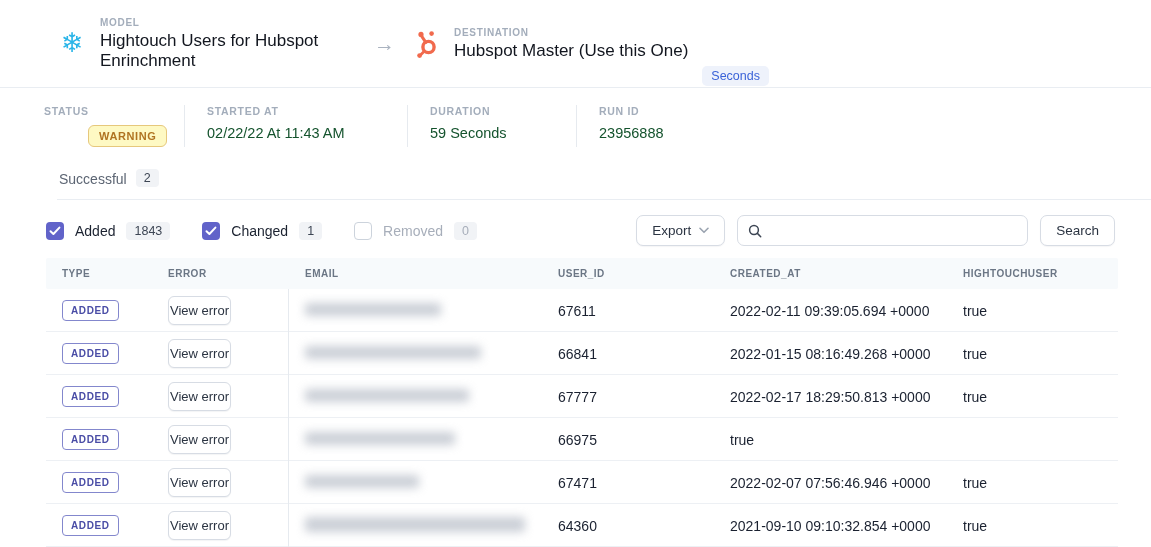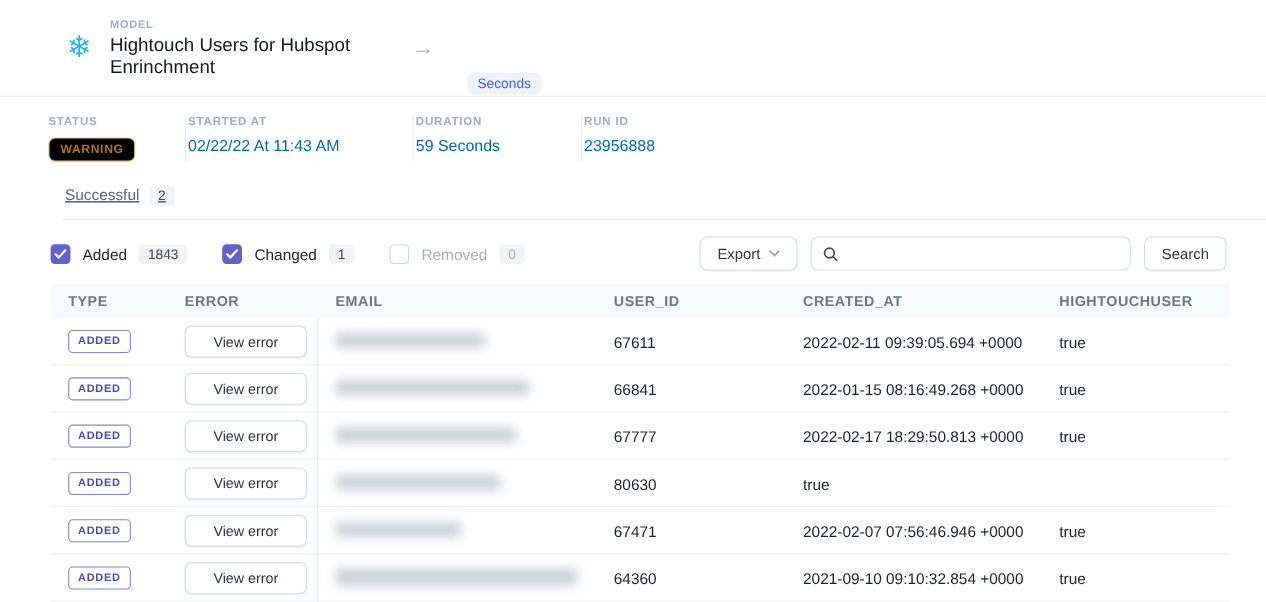--- a/index.html
+++ b/index.html
@@ -23,37 +23,37 @@
   .node-text .node-name { font-size: 17px; font-weight: 400; color: #12161f; }
   .model-text { width: 268px; }
   .flow-arrow { color: #aab3c0; font-size: 21px; margin: 0 16px 0 6px; }
   .contacts-pill {
     margin-left: 14px; align-self: flex-end; margin-bottom: 1px;
     background: #eef2fb; color: #3b63d8; font-size: 12.5px;
     padding: 3px 9px; border-radius: 5px; cursor: pointer;
   }
 
   
-  .run-info { display: flex; margin-left: 44px; margin-top: 17px; }
+  .run-info { display: flex; margin-left: 44px; margin-top: 17px; gap: 16px; }
   .ri-col { padding-right: 0; }
-  .ri-col + .ri-col { border-left: 1px solid #e6eaef; padding-left: 2px; }
+  .ri-col + .ri-col { border-left: 1px solid #e6eaef; padding-left: 22px; }
   .ri-col .ri-label { font-size: 10.5px; font-weight: 700; letter-spacing: .7px; color: #a3adbb; margin-bottom: 8px; }
-  .ri-col .ri-value { font-size: 14.5px; font-weight: 500; color: #0369a1; }
+  .ri-col .ri-value { font-size: 14.5px; font-weight: 500; color: #14532d; }
   .ri-status { width: 124px; }
   .ri-started { width: 207px; }
   .ri-duration { width: 153px; }
   .warning-badge {
     display: inline-block; font-size: 11px; font-weight: 700; letter-spacing: .6px;
-    color: #b07422; background: #000000; border: 1px solid #e6c87c;
-    padding: 4px 10px; border-radius: 6px;
+    color: #b07422; background: #fef9c3; border: 1px solid #e6c87c;
+    padding: 4px 10px; border-radius: 6px; margin-left: 44px;
   }
 
   
   .tabs { display: flex; margin: 22px 0 0 57px; border-bottom: 1px solid #e9edf2; }
-  .tab { display: flex; align-items: flex-start; gap: 9px; padding: 0 2px 12px 2px; cursor: pointer; text-decoration: underline; }
+  .tab { display: flex; align-items: flex-end; gap: 9px; padding: 0 2px 12px 2px; cursor: pointer; }
   .tab + .tab { margin-left: 38px; }
   .tab-label { font-size: 14px; color: #5c6573; }
   .tab.active { border-bottom: 2px solid #5157b4; margin-bottom: -1px; }
   .tab.active .tab-label { color: #4f55b5; font-weight: 500; }
   .count-badge {
     background: #f1f3f6; color: #3d4654; font-size: 12.5px;
     padding: 2px 8px; border-radius: 4px;
   }
 
   
@@ -85,55 +85,71 @@
   .search-wrap input {
     border: none; outline: none; flex: 1; font-family: "Liberation Sans", sans-serif;
     font-size: 13.5px; color: #2b3442; margin-left: 8px; background: transparent;
   }
 
   
   .table { margin: 12px 33px 0 46px; }
   .tr { display: grid; grid-template-columns: 106px 137px 253px 172px 233px 1fr; align-items: center; }
   .thead { background: #f7fafc; height: 31px; border-radius: 2px; }
   .th {
-    font-size: 13px; font-weight: 700; letter-spacing: .5px; color: #6b7685;
+    font-size: 10px; font-weight: 700; letter-spacing: .5px; color: #6b7685;
     padding-left: 16px; white-space: nowrap;
   }
   .tbody .tr { height: 43px; border-bottom: 1px solid #edf0f4; }
   .td { padding-left: 16px; font-size: 14px; color: #1a2130; white-space: nowrap; }
   .td-divider { border-right: 1px solid #e6eaef; height: 43px; display: flex; align-items: center; padding-left: 16px; }
   .type-badge {
     display: inline-block; font-size: 10px; font-weight: 700; letter-spacing: .6px;
     color: #4a4da6; border: 1px solid #8387cd; border-radius: 4px;
     padding: 4px 8px; background: #fff;
   }
   .view-error-btn {
     font-family: "Liberation Sans", sans-serif; font-size: 13px; color: #2b3442;
     background: #fff; border: 1px solid #d7dce4; border-radius: 6px;
-    padding: 6px 25px; cursor: pointer; box-shadow: 0 1px 1px rgba(20,30,50,.05);
+    padding: 6px 1px; cursor: pointer; box-shadow: 0 1px 1px rgba(20,30,50,.05);
   }
   .email-blur {
     display: inline-block; height: 13px; border-radius: 3px;
     background: #b9bfc9; filter: blur(5px); opacity: .75;
   }
 </style>
 </head>
 <body>
 
 <div class="top-header">
   <div class="node">
     <div class="node-icon">
       <span class="snowflake-glyph">❄</span>
     </div>
     <div class="node-text model-text">
       <div class="node-label">MODEL</div>
       <div class="node-name">Hightouch Users for Hubspot Enrinchment</div>
     </div>
   </div>
   <div class="flow-arrow">→</div>
+  <div class="node">
+    <div class="node-icon">
+      <svg width="30" height="30" viewBox="0 0 30 30">
+        <circle cx="17.5" cy="18" r="5.6" fill="none" stroke="#f16a4d" stroke-width="3.4"></circle>
+        <line x1="14.8" y1="13.4" x2="10.6" y2="7.2" stroke="#f16a4d" stroke-width="3" stroke-linecap="round"></line>
+        <circle cx="10" cy="5.4" r="2.6" fill="#f16a4d"></circle>
+        <circle cx="20.6" cy="4.6" r="2.3" fill="#f16a4d"></circle>
+        <line x1="13" y1="22.4" x2="10" y2="25.4" stroke="#f16a4d" stroke-width="2.8" stroke-linecap="round"></line>
+        <circle cx="8.6" cy="26.6" r="2.4" fill="#f16a4d"></circle>
+      </svg>
+    </div>
+    <div class="node-text">
+      <div class="node-label">DESTINATION</div>
+      <div class="node-name">Hubspot Master (Use this One)</div>
+    </div>
+  </div>
   <span class="contacts-pill">Seconds</span>
 </div>
 
 <div class="run-info">
   <div class="ri-col ri-status">
     <div class="ri-label">STATUS</div>
     <span class="warning-badge">WARNING</span>
   </div>
   <div class="ri-col ri-started">
     <div class="ri-label">STARTED AT</div>
@@ -243,21 +259,21 @@
       <div class="td">2022-02-17 18:29:50.813 +0000</div>
       <div class="td">true</div>
     </div>
 
     <div class="tr">
       <div class="td"><span class="type-badge">ADDED</span></div>
       <div class="td-divider">
           <button class="view-error-btn">View error</button>
         </div>
       <div class="td"><span class="email-blur" style="width:150px"></span></div>
-      <div class="td">80630</div>
+      <div class="td">66975</div>
       <div class="td">true</div>
     </div>
 
     <div class="tr">
       <div class="td"><span class="type-badge">ADDED</span></div>
       <div class="td-divider">
           <button class="view-error-btn">View error</button>
         </div>
       <div class="td"><span class="email-blur" style="width:114px"></span></div>
       <div class="td">67471</div>

